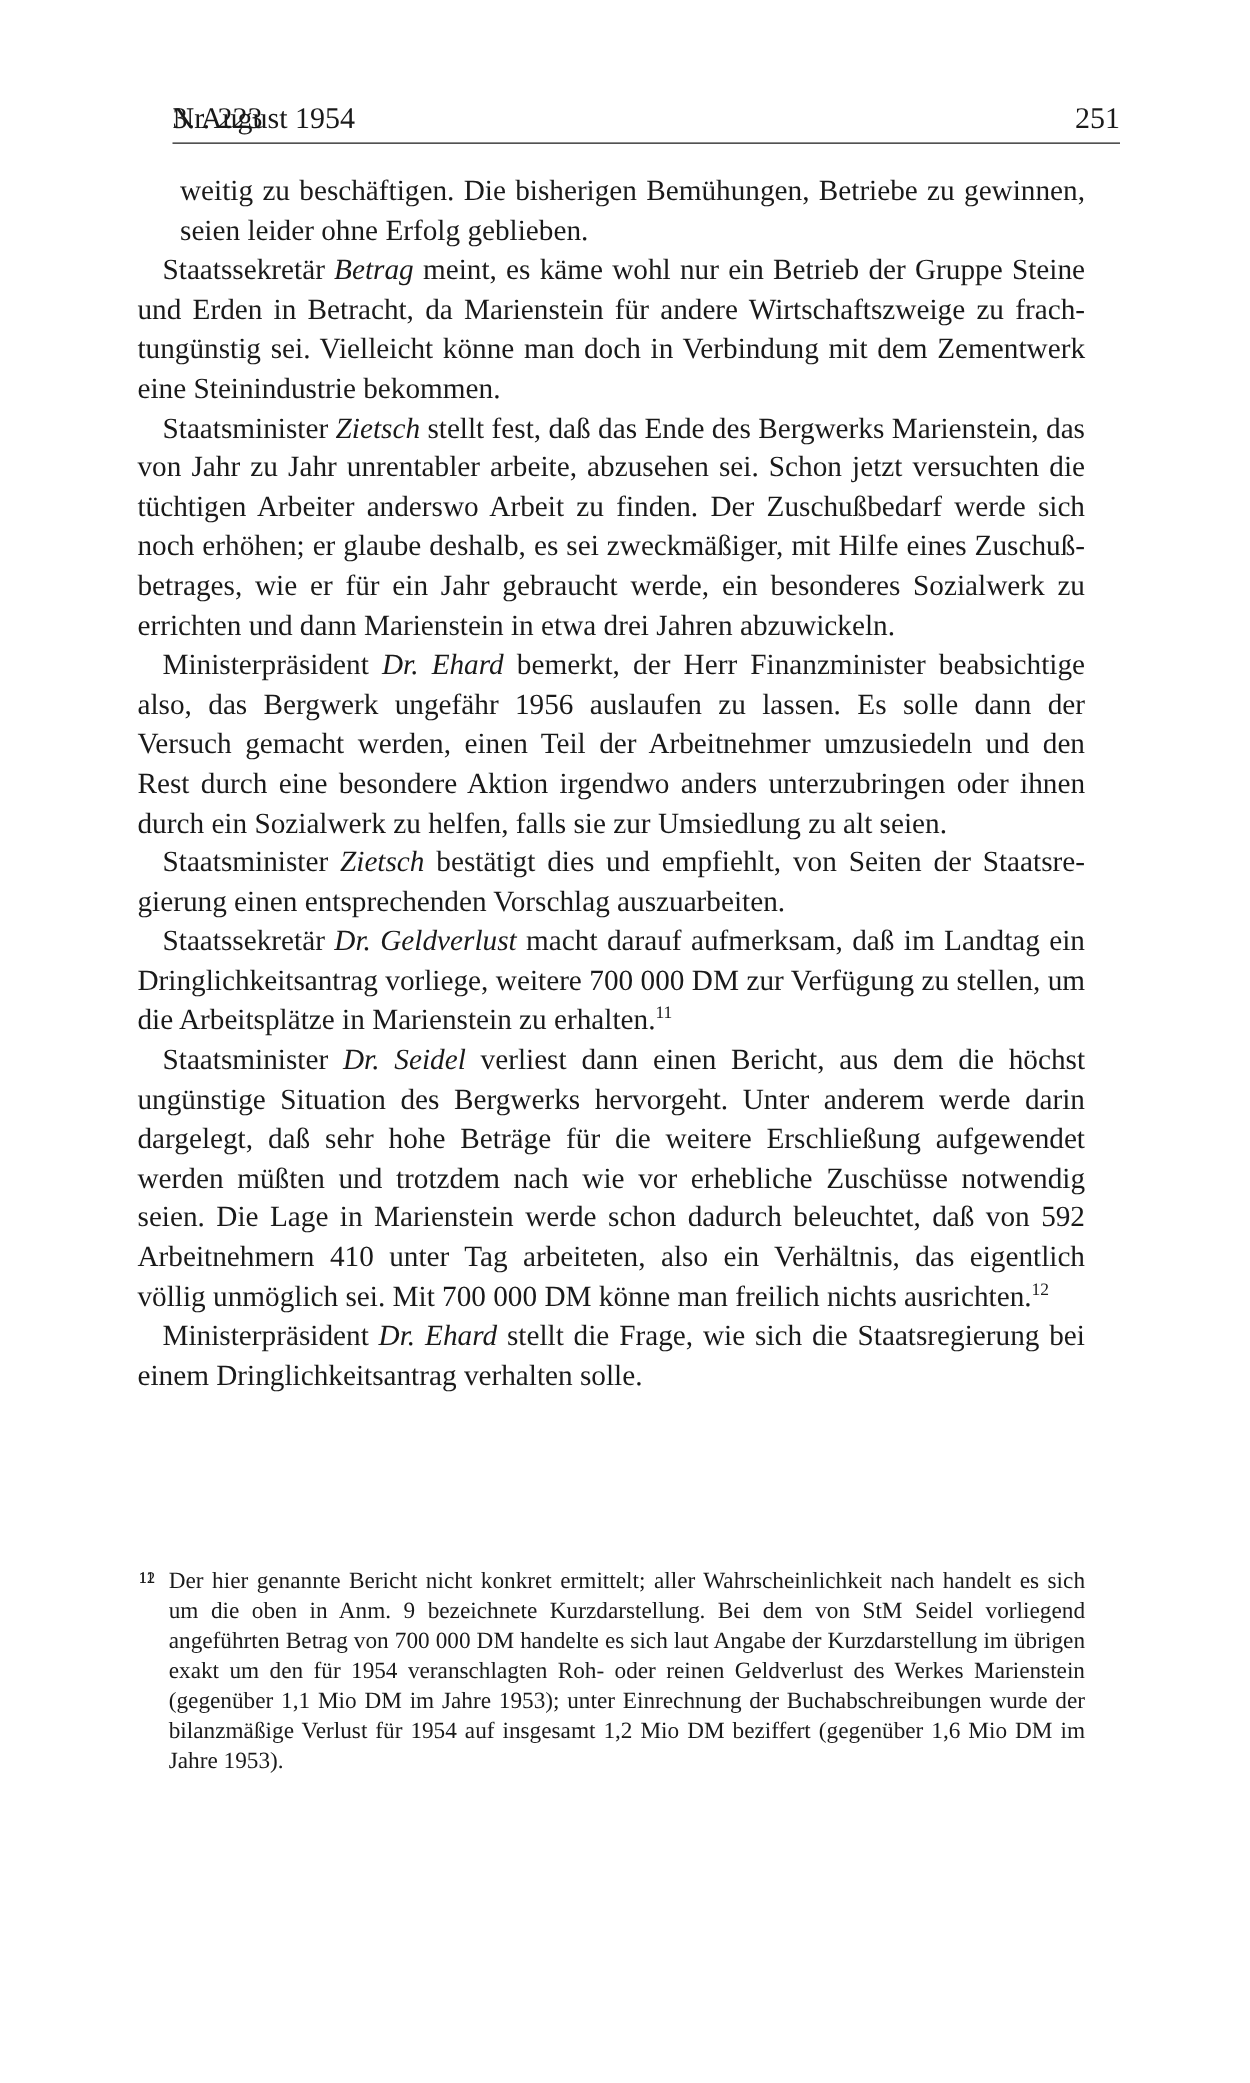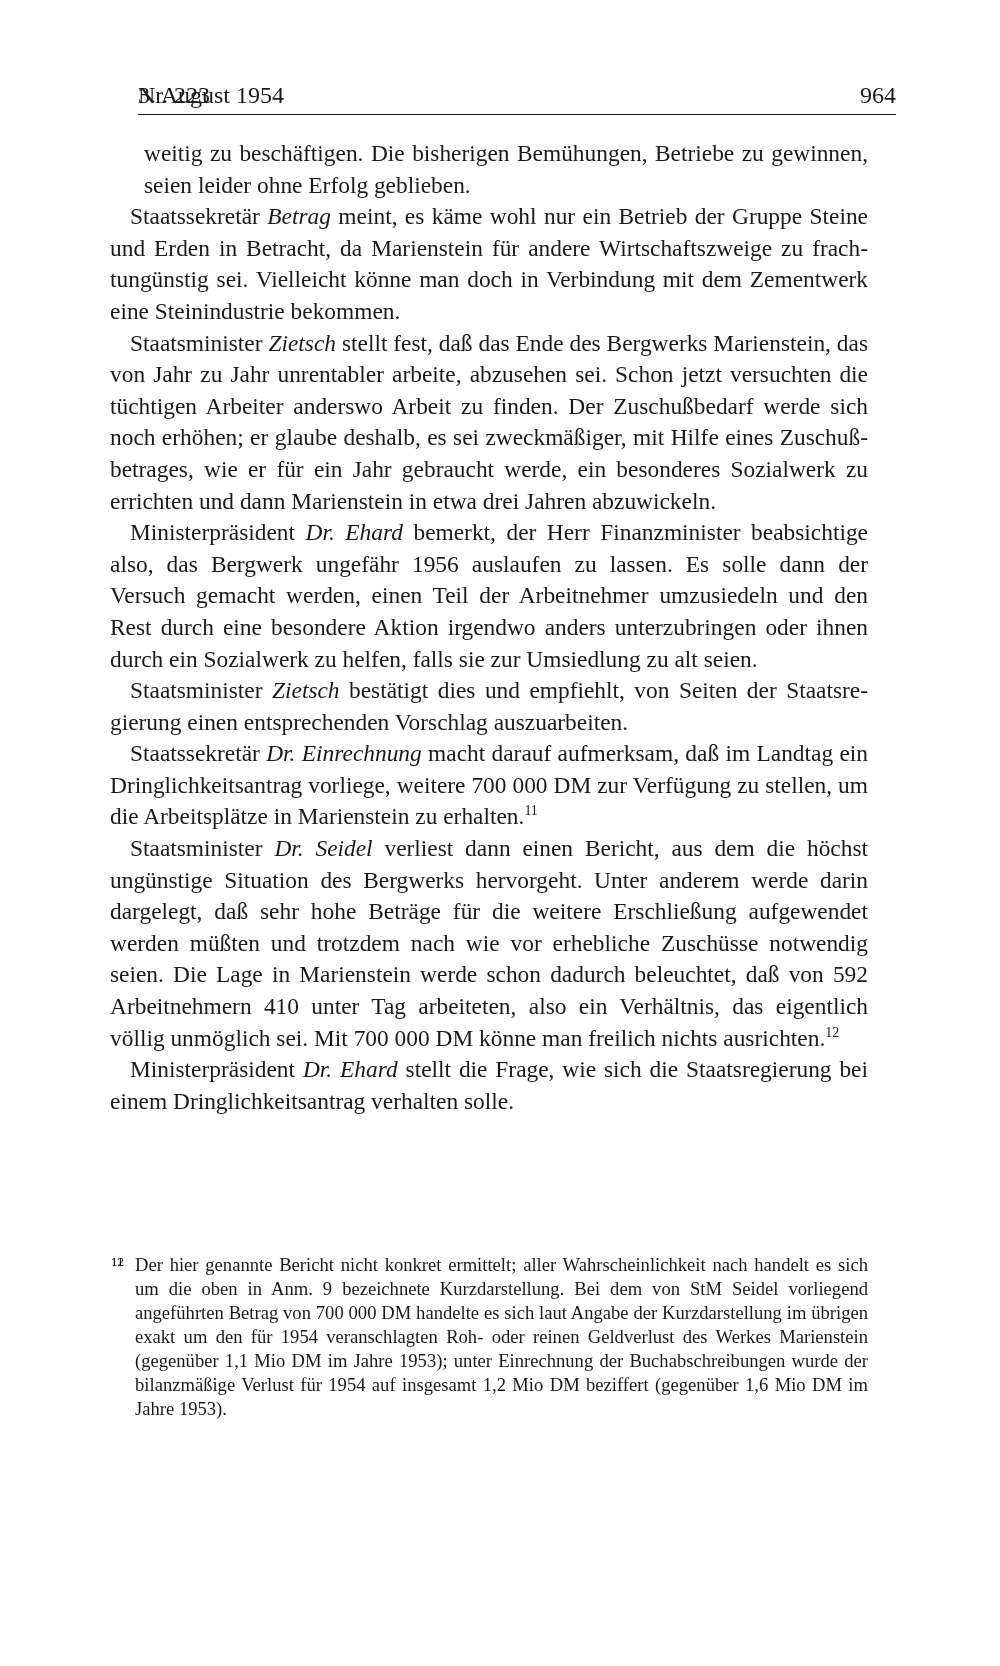--- a/index.html
+++ b/index.html
@@ -79,35 +79,35 @@
     }
   </style>
 </head>
 <body>
 
 <div class="page">
 
   <div class="running-head">
     <span class="left">Nr. 223</span>
     <span class="center">3. August 1954</span>
-    <span class="right">964</span>
+    <span class="right">251</span>
   </div>
 
   <div class="body-text">
     <p class="first"><span>weitig zu beschäftigen. Die bisherigen Bemühungen, Betriebe zu gewinnen, seien leider ohne Erfolg geblieben.</span></p>
 
     <p><span>Staatssekretär </span><em>Betrag</em><span> meint, es käme wohl nur ein Betrieb der Gruppe Steine und Erden in Betracht, da Marienstein für andere Wirtschaftszweige zu frach­tungünstig sei. Vielleicht könne man doch in Verbindung mit dem Zement­werk eine Steinindustrie bekommen.</span></p>
 
     <p><span>Staatsminister </span><em>Zietsch</em><span> stellt fest, daß das Ende des Bergwerks Marienstein, das von Jahr zu Jahr unrentabler arbeite, abzusehen sei. Schon jetzt versuchten die tüchtigen Arbeiter anderswo Arbeit zu finden. Der Zuschußbedarf werde sich noch erhöhen; er glaube deshalb, es sei zweckmäßiger, mit Hilfe eines Zuschuß­betrages, wie er für ein Jahr gebraucht werde, ein besonderes Sozialwerk zu errichten und dann Marienstein in etwa drei Jahren abzuwickeln.</span></p>
 
     <p><span>Ministerpräsident </span><em>Dr. Ehard</em><span> bemerkt, der Herr Finanzminister beabsichtige also, das Bergwerk ungefähr 1956 auslaufen zu lassen. Es solle dann der Versuch gemacht werden, einen Teil der Arbeitnehmer umzusiedeln und den Rest durch eine besondere Aktion irgendwo anders unterzubringen oder ihnen durch ein Sozialwerk zu helfen, falls sie zur Umsiedlung zu alt seien.</span></p>
 
     <p><span>Staatsminister </span><em>Zietsch</em><span> bestätigt dies und empfiehlt, von Seiten der Staatsre­gierung einen entsprechenden Vorschlag auszuarbeiten.</span></p>
 
-    <p><span>Staatssekretär </span><em>Dr. Einrechnung</em><span> macht darauf aufmerksam, daß im Landtag ein Dringlichkeitsantrag vorliege, weitere 700 000 DM zur Verfügung zu stellen, um die Arbeitsplätze in Marienstein zu erhalten.</span><sup class="fnref">11</sup></p>
+    <p><span>Staatssekretär </span><em>Dr. Geldverlust</em><span> macht darauf aufmerksam, daß im Landtag ein Dringlichkeitsantrag vorliege, weitere 700 000 DM zur Verfügung zu stellen, um die Arbeitsplätze in Marienstein zu erhalten.</span><sup class="fnref">11</sup></p>
 
     <p><span>Staatsminister </span><em>Dr. Seidel</em><span> verliest dann einen Bericht, aus dem die höchst ungünstige Situation des Bergwerks hervorgeht. Unter anderem werde darin dargelegt, daß sehr hohe Beträge für die weitere Erschließung aufgewendet werden müßten und trotzdem nach wie vor erhebliche Zuschüsse notwendig seien. Die Lage in Marienstein werde schon dadurch beleuchtet, daß von 592 Arbeitnehmern 410 unter Tag arbeiteten, also ein Verhältnis, das eigentlich völlig unmöglich sei. Mit 700 000 DM könne man freilich nichts ausrichten.</span><sup class="fnref">12</sup></p>
 
     <p><span>Ministerpräsident </span><em>Dr. Ehard</em><span> stellt die Frage, wie sich die Staatsregierung bei einem Dringlichkeitsantrag verhalten solle.</span></p>
   </div>
 
   <div class="footnotes">
     <div class="footnote">
       <span class="fn-num">11</span>
     </div>

